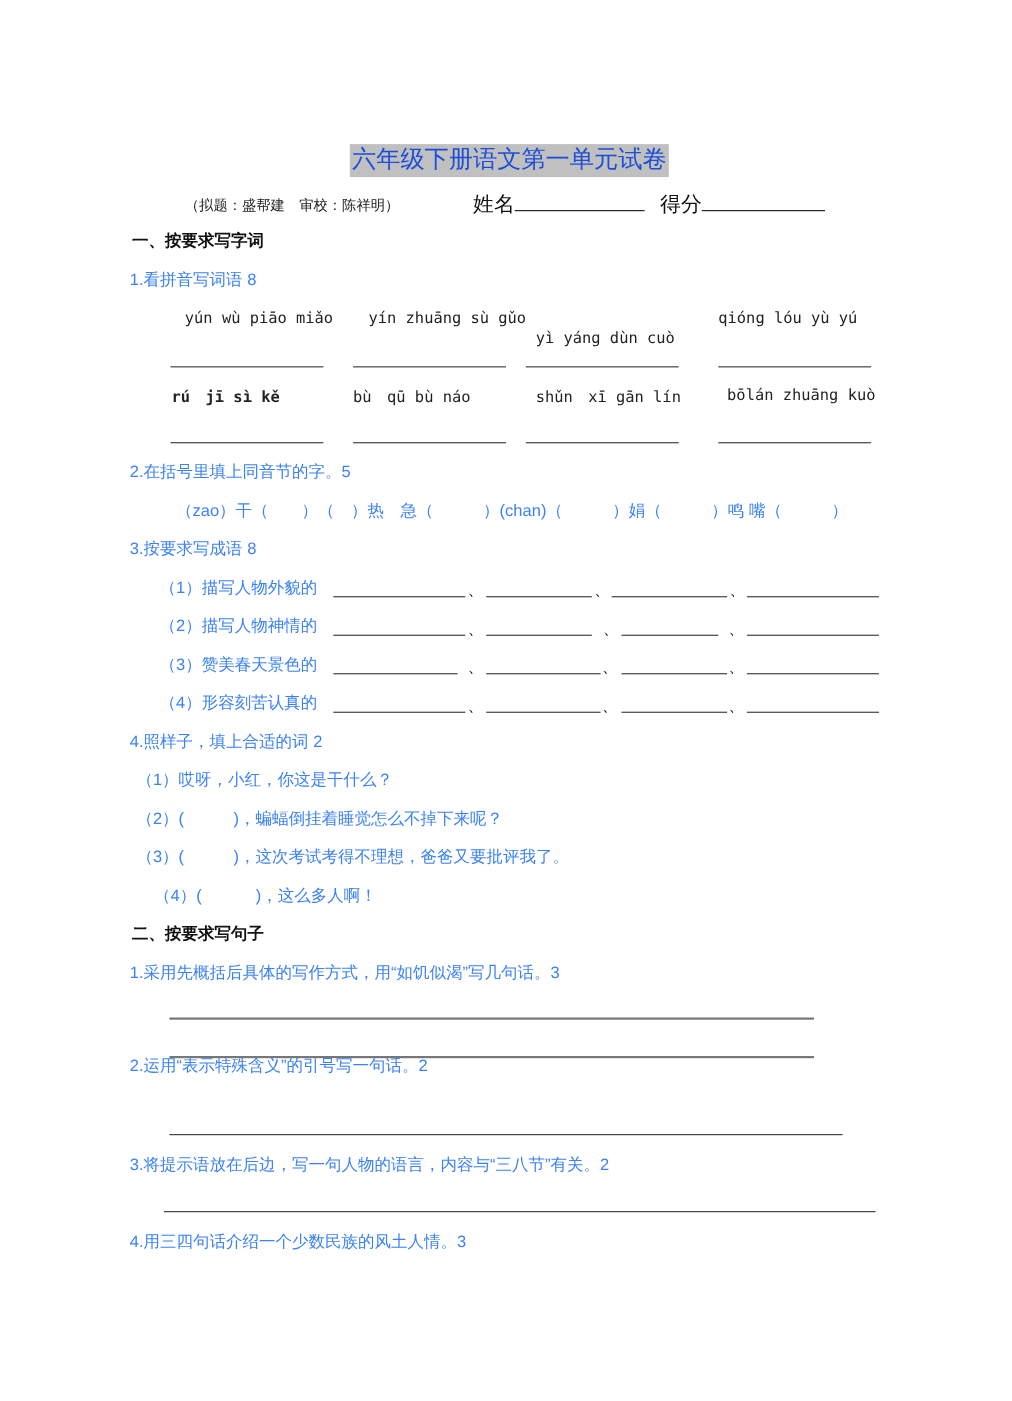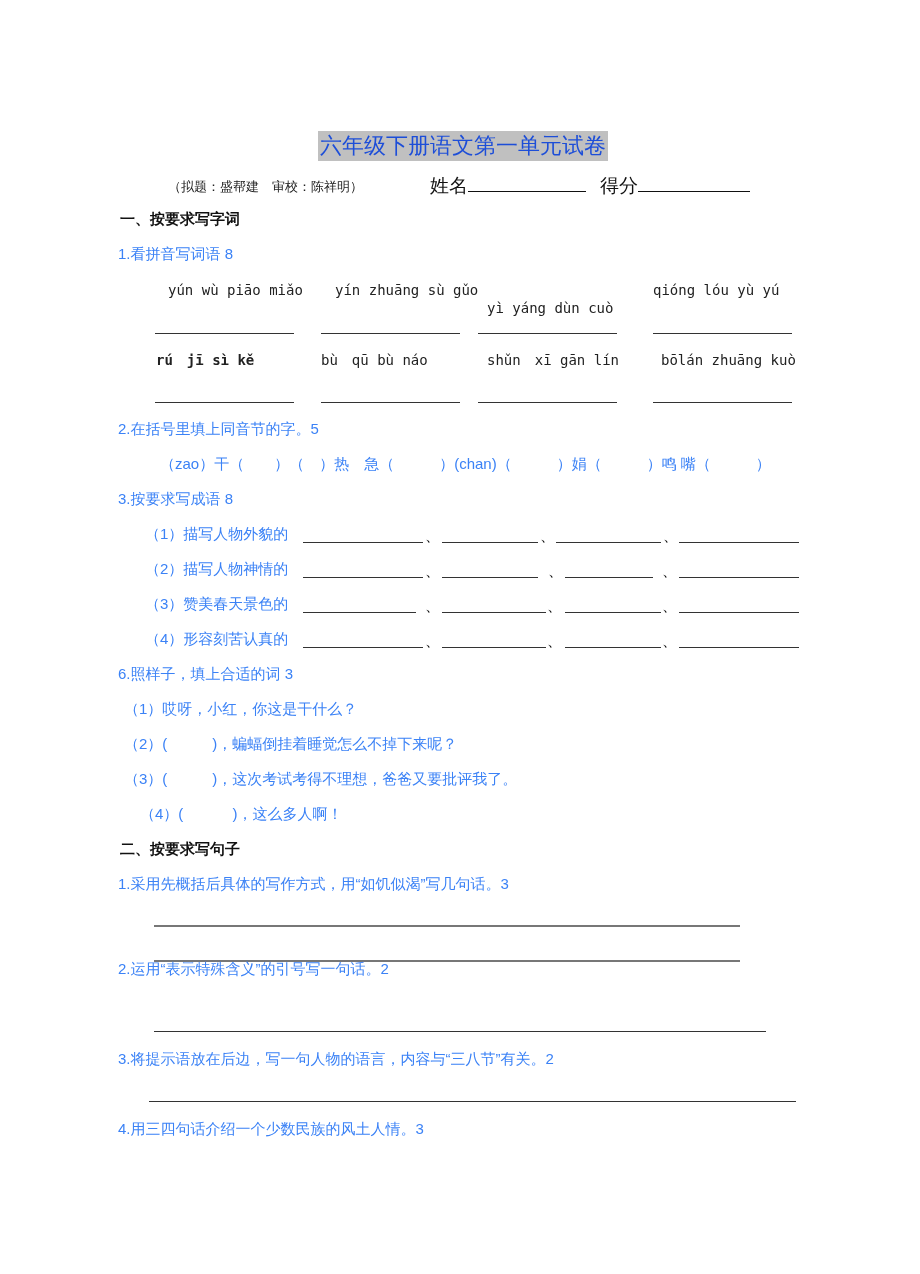--- a/index.html
+++ b/index.html
@@ -87,21 +87,21 @@
 
 <div class="abs q" style="left:145px; top:630px;">（4）形容刻苦认真的</div>
 <div class="line" style="left:303px; top:647px; width:120px;"></div>
 <span class="abs sep" style="left:425px; top:632px;">、</span>
 <div class="line" style="left:442px; top:647px; width:104px;"></div>
 <span class="abs sep" style="left:547px; top:632px;">、</span>
 <div class="line" style="left:565px; top:647px; width:96px;"></div>
 <span class="abs sep" style="left:662px; top:632px;">、</span>
 <div class="line" style="left:679px; top:647px; width:120px;"></div>
 
-<div class="abs q" style="left:118px; top:665px;">6.照样子，填上合适的词 3</div>
+<div class="abs q" style="left:118px; top:665px;">4.照样子，填上合适的词 2</div>
 <div class="abs q" style="left:124px; top:700px;text-align:right;">（1）哎呀，小红，你这是干什么？</div>
 <div class="abs q" style="left:124px; top:735px;">（2）(　　　)，蝙蝠倒挂着睡觉怎么不掉下来呢？</div>
 <div class="abs q" style="left:124px; top:770px;">（3）(　　　)，这次考试考得不理想，爸爸又要批评我了。</div>
 <div class="abs q" style="left:140px; top:805px;">（4）(　　　 )，这么多人啊！</div>
 
 <div class="abs heading" style="left:120px; top:840px;">二、按要求写句子</div>
 <div class="abs q" style="left:118px; top:875px;">1.采用先概括后具体的写作方式，用“如饥似渴”写几句话。3</div>
 <div class="gline" style="left:154px; top:925px; width:586px;"></div>
 <div class="gline" style="left:154px; top:960px; width:586px;"></div>
 

